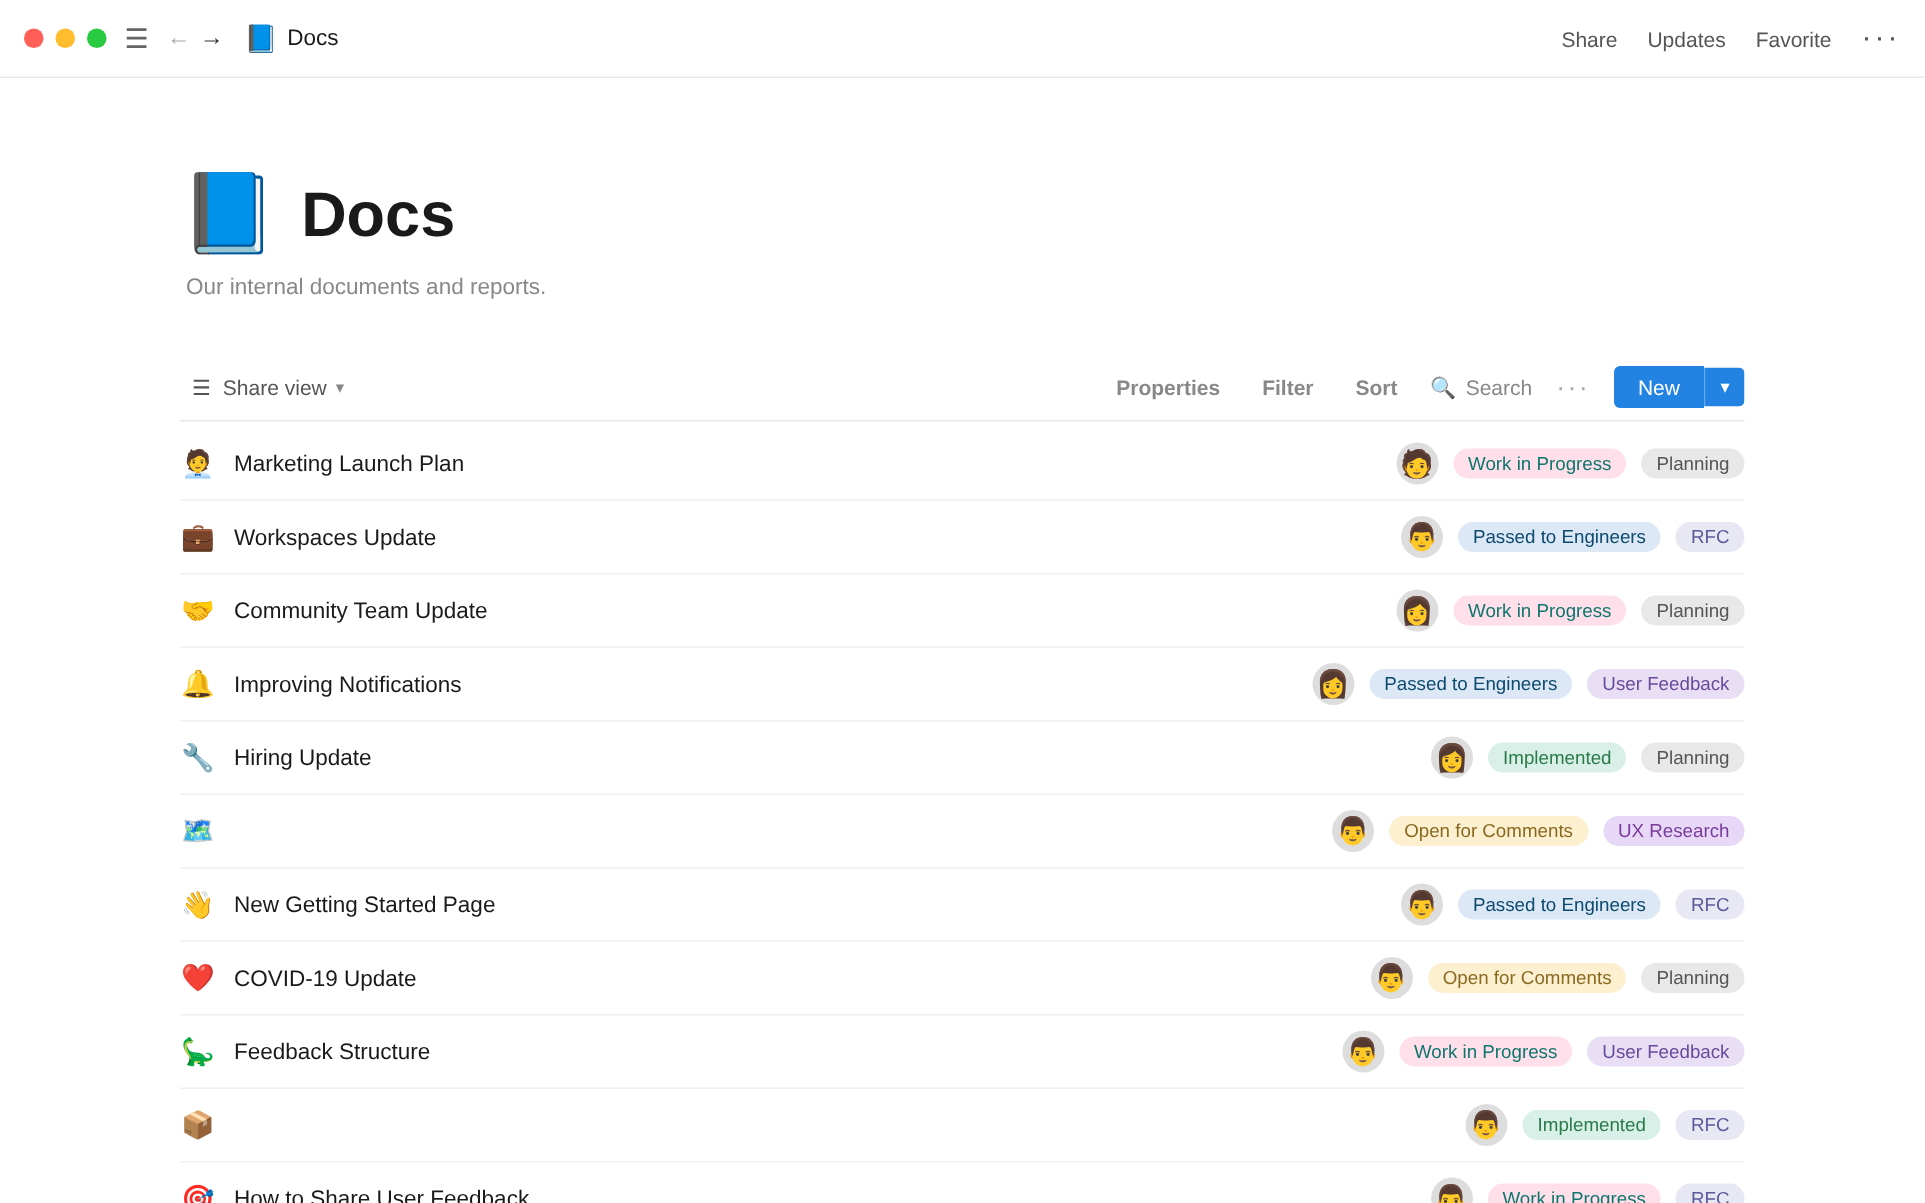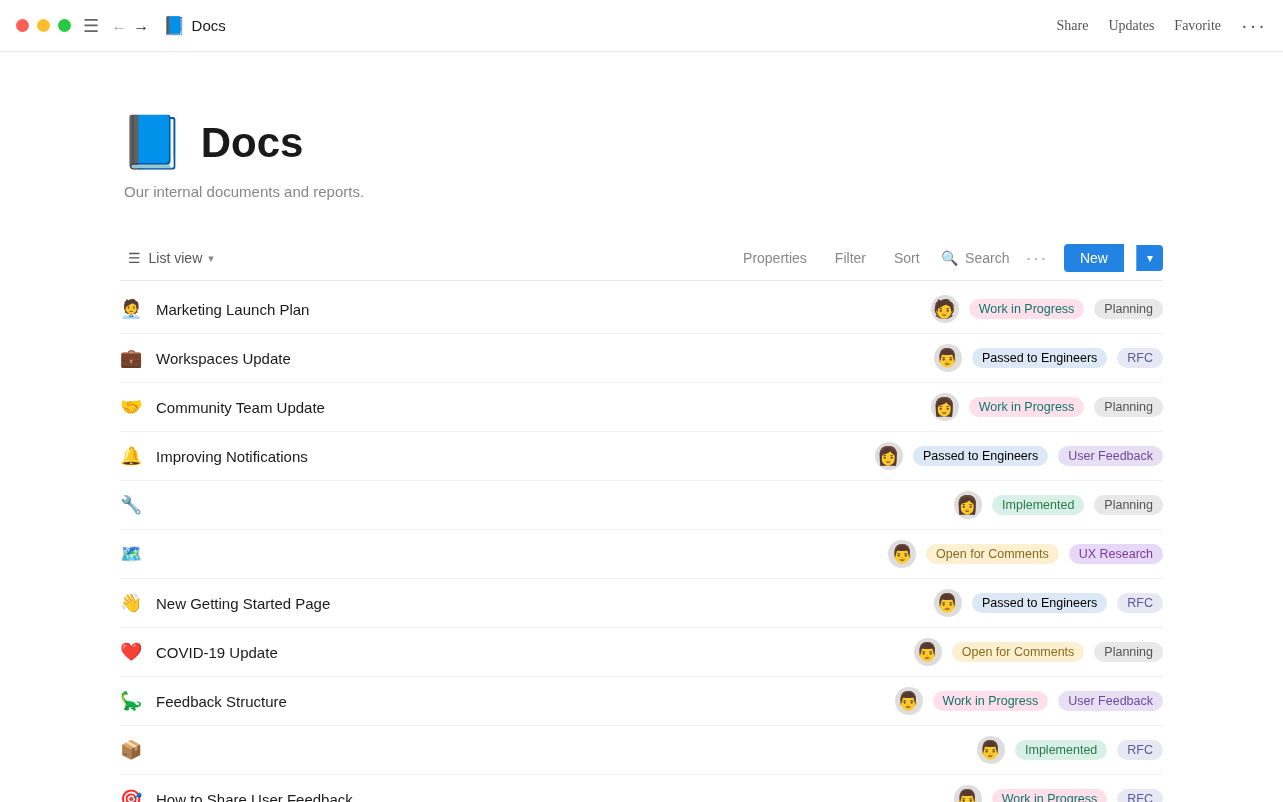--- a/index.html
+++ b/index.html
@@ -47,21 +47,20 @@
       right: 16px;
       display: flex;
       gap: 20px;
       align-items: center;
     }
     .titlebar-action {
       font-size: 14px;
       color: #555;
       cursor: pointer;
       font-weight: 500;
-      font-family: Liberation Serif, serif;
     }
     .titlebar-more { font-size: 20px; color: #555; cursor: pointer; letter-spacing: 2px; }
 
     
     .main-content {
       padding: 60px 120px 40px 120px;
     }
 
     
     .page-header {
@@ -111,34 +110,35 @@
       display: flex;
       align-items: center;
       gap: 16px;
     }
     .toolbar-action-btn {
       font-size: 14px;
       color: #888;
       cursor: pointer;
       padding: 4px 6px;
       border-radius: 4px;
+      font-weight: bold;
     }
     .toolbar-search {
       display: flex;
       align-items: center;
       gap: 6px;
       font-size: 14px;
       color: #888;
       cursor: pointer;
     }
     .toolbar-more { font-size: 18px; color: #aaa; cursor: pointer; letter-spacing: 1.5px; }
     .new-btn-container {
       display: flex;
       align-items: center;
-      gap: 12px;
+      gap: 0;
     }
     .new-btn {
       background: #2383e2;
       color: #fff;
       border: none;
       padding: 6px 16px;
       font-size: 14px;
       font-weight: 500;
       border-radius: 4px 0 0 4px;
       cursor: pointer;
@@ -193,21 +193,21 @@
     }
     .tag {
       padding: 3px 10px;
       border-radius: 12px;
       font-size: 12.5px;
       font-weight: 500;
       white-space: nowrap;
     }
     .tag-wip { background: #ffe0ea; color: #0f766e; }
     .tag-planning { background: #e8e8e8; color: #555; }
-    .tag-engineers { background: #dce8f5; color: #000000; }
+    .tag-engineers { background: #dce8f5; color: #0c4a6e; }
     .tag-rfc { background: #e8e8f5; color: #5a5a9a; }
     .tag-feedback { background: #e8dff5; color: #6a4a9a; }
     .tag-implemented { background: #d8f0e8; color: #2a7a4a; }
     .tag-open { background: #fdf0d0; color: #8a6a20; }
     .tag-ux { background: #e8d8f8; color: #7a3a9a; text-align: right; }
   </style>
 </head>
 <body>
 
 <div class="titlebar">
@@ -237,21 +237,21 @@
     <div class="page-header-title">
       <span class="page-emoji">📘</span>
       <span class="page-name">Docs</span>
     </div>
     <div class="page-description">Our internal documents and reports.</div>
   </div>
 
   <div class="toolbar">
     <div class="list-view-btn">
       <span class="list-icon">☰</span>
-      <span>List view</span>
+      <span>Share view</span>
       <span class="chevron-down">▾</span>
     </div>
     <div class="toolbar-spacer"></div>
     <div class="toolbar-actions">
       <span class="toolbar-action-btn">Properties</span>
       <span class="toolbar-action-btn">Filter</span>
       <span class="toolbar-action-btn">Sort</span>
       <div class="toolbar-search">
         <span>🔍</span>
         <span>Search</span>
@@ -296,20 +296,21 @@
         <span class="doc-emoji">🔔</span>
         <span class="doc-name">Improving Notifications</span>
         <div class="doc-meta">
           <div class="avatar">👩</div>
           <span class="tag tag-engineers">Passed to Engineers</span>
           <span class="tag tag-feedback">User Feedback</span>
         </div>
       </div>
       <div class="doc-row">
         <span class="doc-emoji">🔧</span>
+        <span class="doc-name">Hiring Update</span>
         <div class="doc-meta">
           <div class="avatar">👩</div>
           <span class="tag tag-implemented">Implemented</span>
           <span class="tag tag-planning">Planning</span>
         </div>
       </div>
       <div class="doc-row">
         <span class="doc-emoji">🗺️</span>
         <div class="doc-meta">
           <div class="avatar">👨</div>

